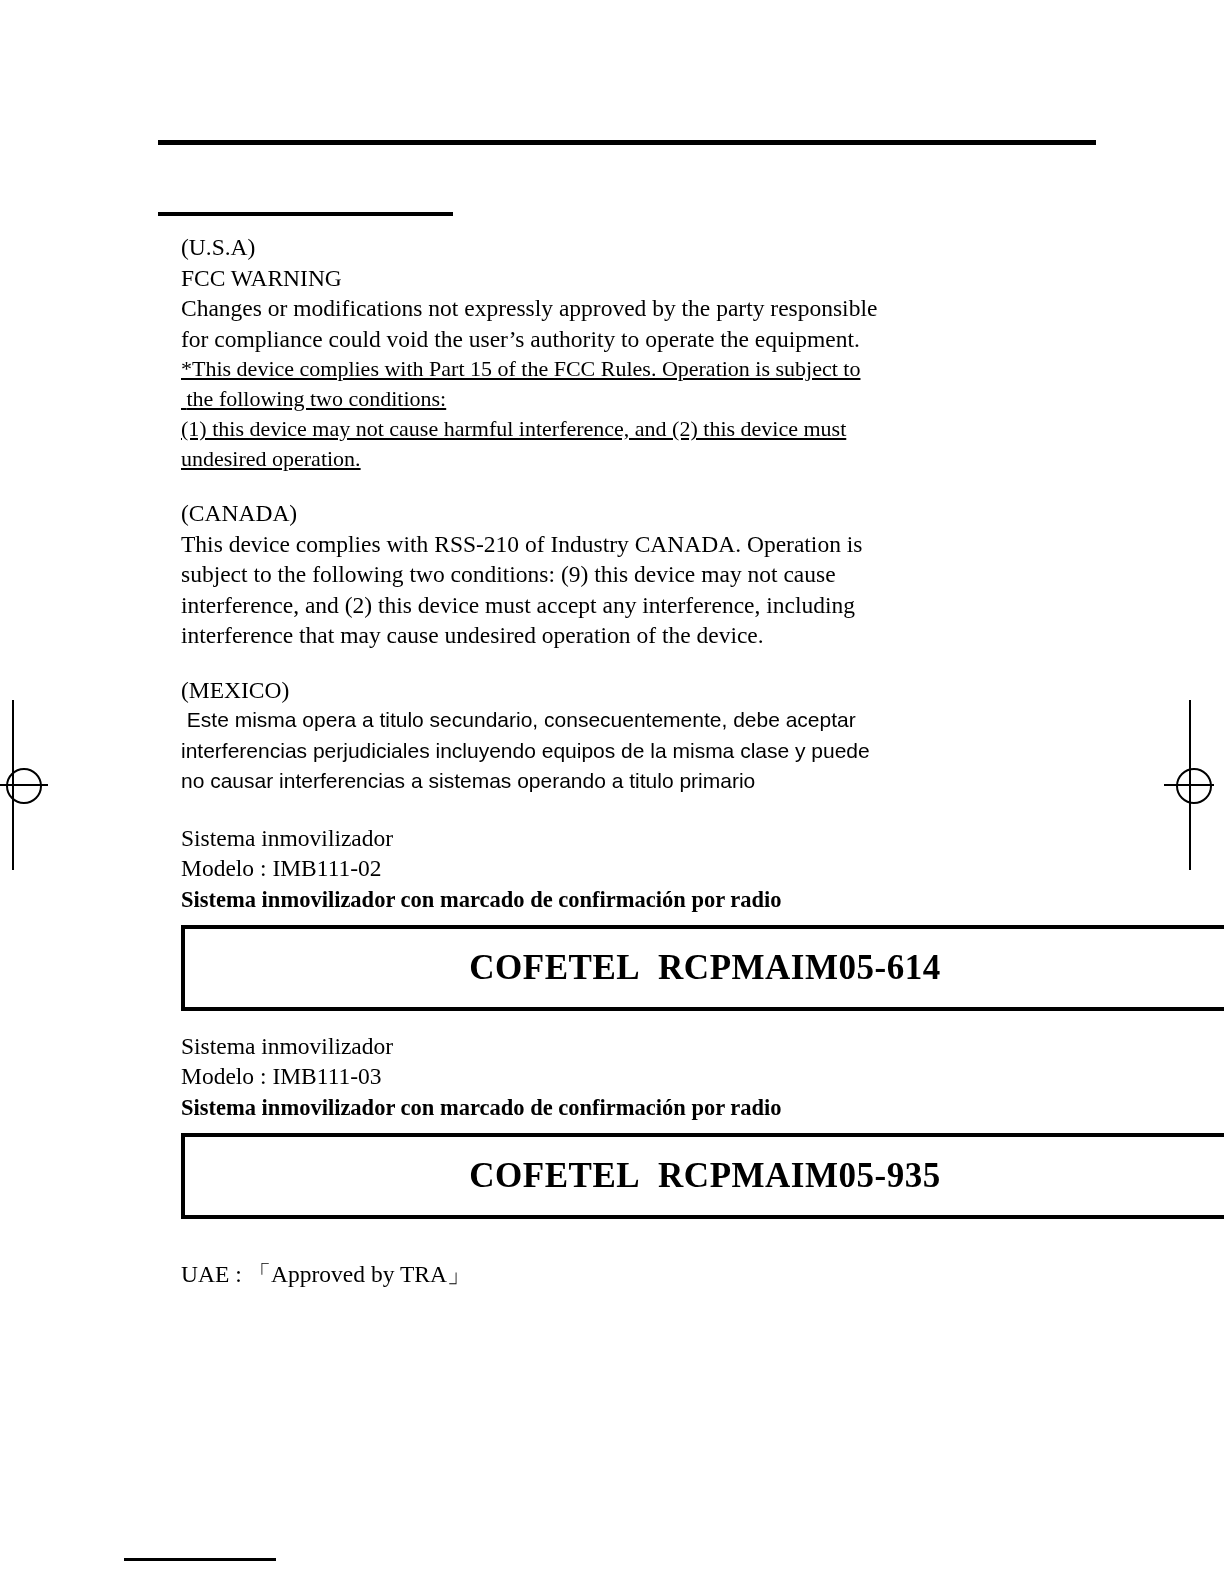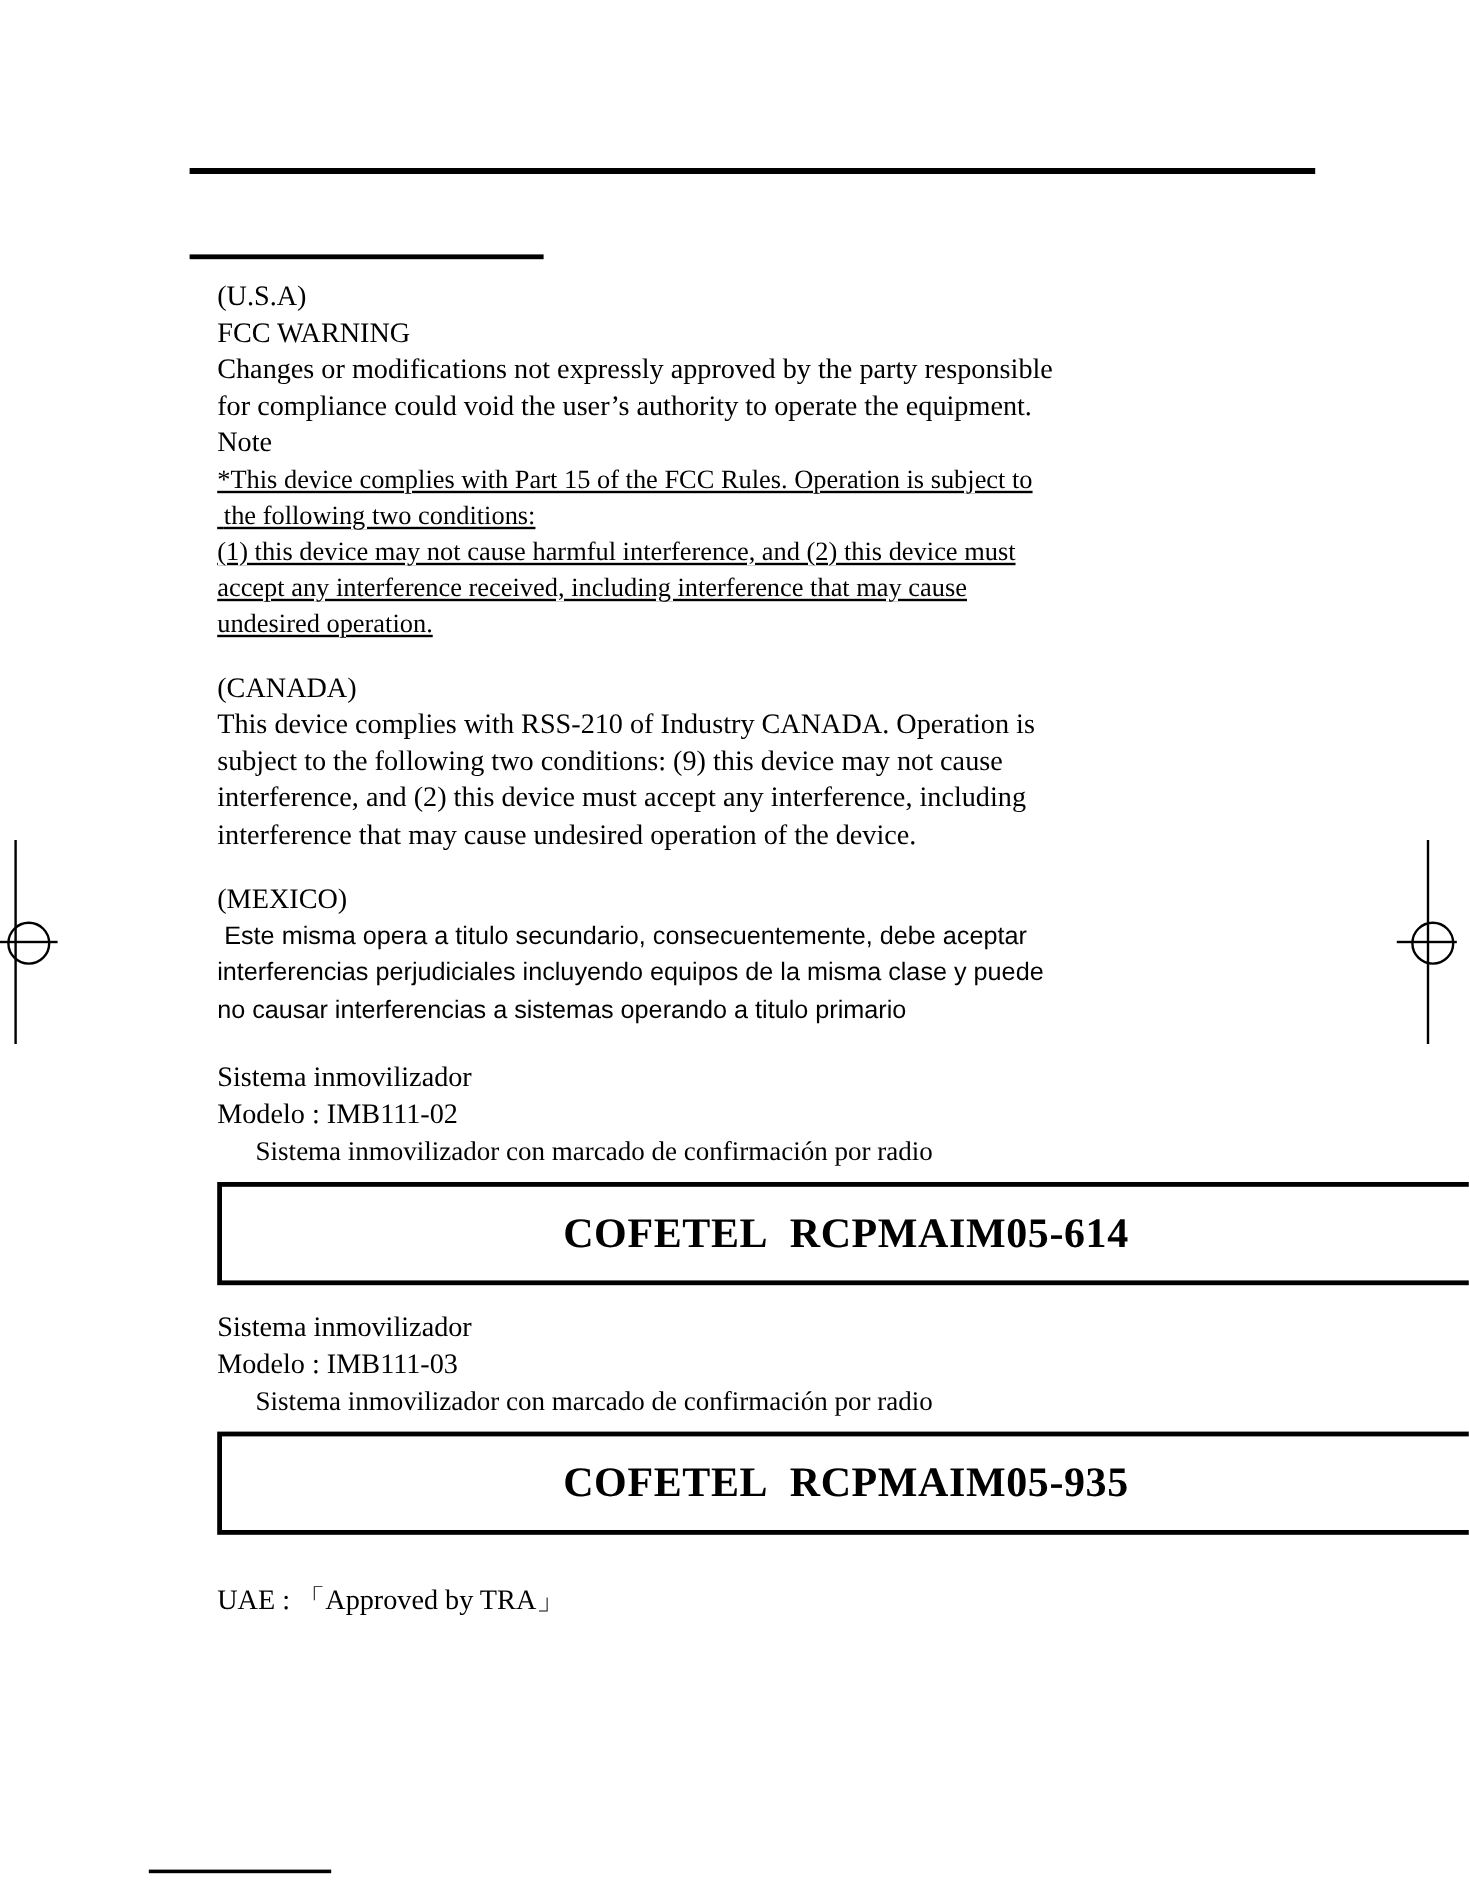--- a/index.html
+++ b/index.html
@@ -116,24 +116,23 @@
   .block-mexico { margin-top: 24px; }
   .block-mexico .sans {
     font-family: "Liberation Sans", sans-serif;
     font-size: 21px;
     line-height: 30.5px;
   }
 
   .block-sistema { margin-top: 26px; }
   .block-sistema2 { margin-top: 18px; }
   .bold-line {
-    font-weight: normal;
+    font-weight: bold;
     font-size: 22.5px;
     line-height: 31px;
-    margin-left: 32px;
   }
 
   .cofetel-box {
     border: 4px solid #000;
     margin-top: 10px;
     margin-left: 0px;
     width: 1048px;
     height: 86px;
     box-sizing: border-box;
     display: flex;
@@ -170,25 +169,23 @@
 <div class="top-rule"></div>
 <div class="sub-rule"></div>
 
 <div class="content">
 
   <div class="block block-fcc">
     <div class="line">(U.S.A)</div>
     <div class="line">FCC WARNING</div>
     <div class="line">Changes or modifications not expressly approved by the party responsible</div>
     <div class="line">for compliance could void the user’s authority to operate the equipment.</div>
-    <div class="line">Note</div>
     <div class="line small">*This device complies with Part 15 of the FCC Rules. Operation is subject to</div>
     <div class="line small"> the following two conditions:</div>
     <div class="line small">(1) this device may not cause harmful interference, and (2) this device must</div>
-    <div class="line small">accept any interference received, including interference that may cause</div>
     <div class="line small">undesired operation.</div>
   </div>
 
   <div class="block block-canada">
     <div class="line">(CANADA)</div>
     <div class="line">This device complies with RSS-210 of Industry CANADA. Operation is</div>
     <div class="line">subject to the following two conditions: (9) this device may not cause</div>
     <div class="line">interference, and (2) this device must accept any interference, including</div>
     <div class="line">interference that may cause undesired operation of the device.</div>
   </div>

